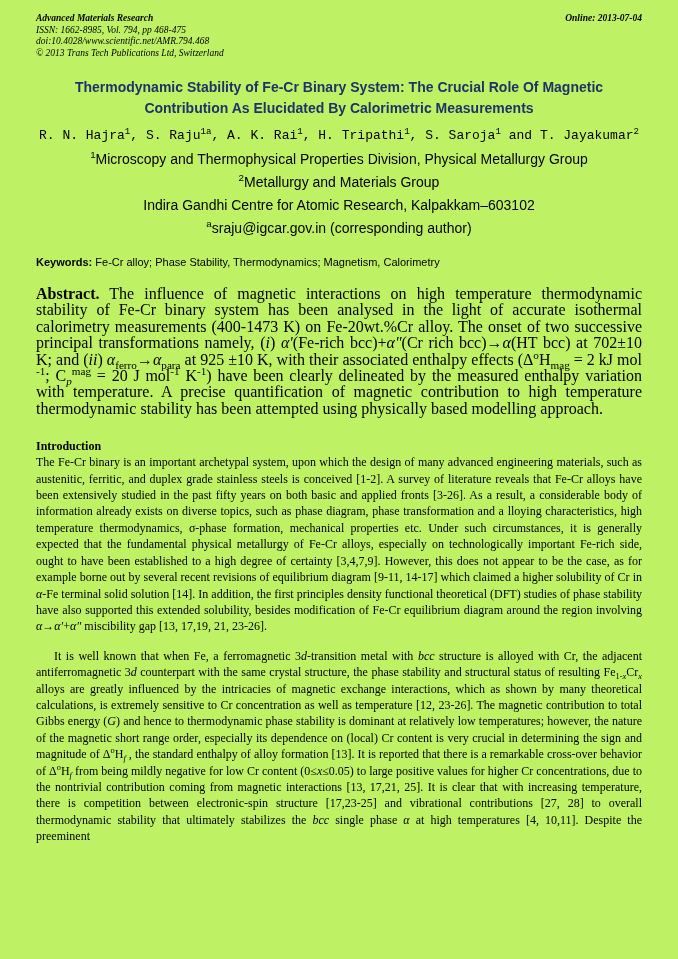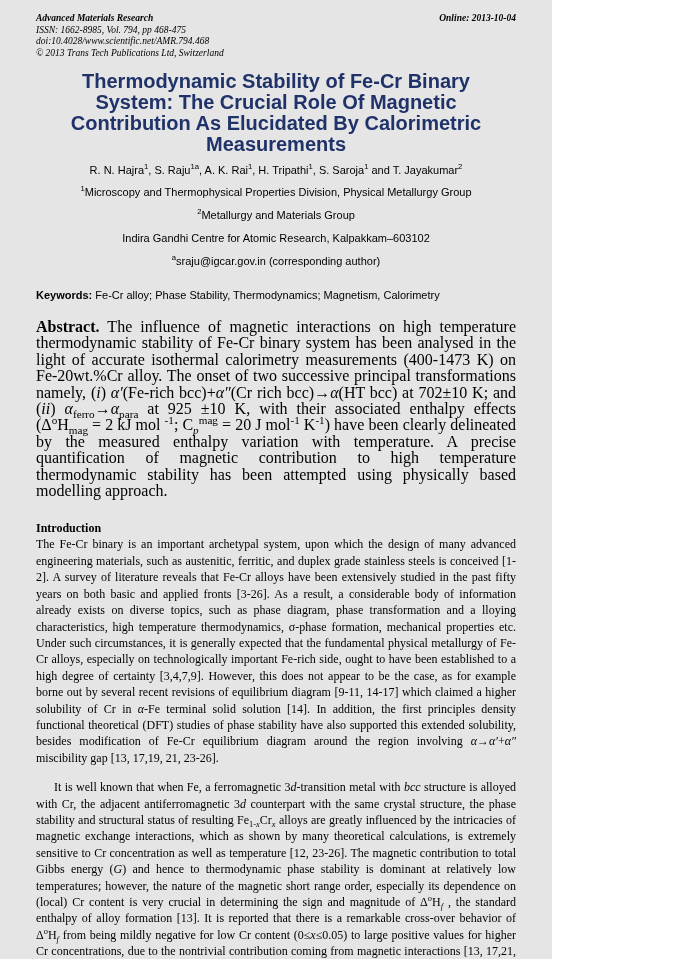--- a/index.html
+++ b/index.html
@@ -2,39 +2,39 @@
 <html><head>
 <meta charset="utf-8">
 <style>
   * { margin:0; padding:0; box-sizing:border-box; }
   html, body { background:#ffffff; }
   body {
     width:678px; height:959px; overflow:hidden;
     font-family:"Liberation Serif", serif; color:#000;
   }
   .page {
-    width:552px; height:959px; background:#e5e5e5;
+    width:678px; height:959px; background:#bef264;
     padding:13px 36px 0 36px;
   }
   .header { display:flex; justify-content:space-between; align-items:flex-start; }
   .header-left { font-style:italic; font-size:9.5px; line-height:11.5px; }
   .journal-name { font-weight:bold; }
   .header-right { font-style:italic; font-weight:bold; font-size:9.5px; white-space:nowrap; }
   .title {
     font-family:"Liberation Sans", sans-serif;
-    font-size:20px; line-height:21px; font-weight:bold;
-    text-align:center; color:#1f3269; margin:12px 6px 0 6px;
+    font-size:14px; line-height:21px; font-weight:bold;
+    text-align:center; color:#1f3269; margin:18px 6px 0 6px;
   }
   .authors {
-    font-family:Liberation Sans, sans-serif;
-    font-size:11px; text-align:center; margin-top:9px;
+    font-family:Liberation Mono, monospace;
+    font-size:13px; text-align:center; margin-top:9px;
   }
   .affil {
     font-family:"Liberation Sans", sans-serif;
-    font-size:11px; line-height:13px; text-align:center; margin-top:10px;
+    font-size:14px; line-height:13px; text-align:center; margin-top:10px;
   }
   .keywords {
     font-family:"Liberation Sans", sans-serif;
     font-size:11px; margin-top:21px;
   }
   .keywords b { font-weight:bold;text-align:center; }
   .abstract {
     font-size:16px; line-height:16.4px; text-align:justify; margin-top:18px;
   }
   .abstract b { font-weight:bold; }
@@ -48,21 +48,21 @@
 
 <div class="page">
 
   <div class="header">
     <div class="header-left">
       <div class="journal-name">Advanced Materials Research</div>
       <div>ISSN: 1662-8985, Vol. 794, pp 468-475</div>
       <div>doi:10.4028/www.scientific.net/AMR.794.468</div>
       <div>© 2013 Trans Tech Publications Ltd, Switzerland</div>
     </div>
-    <div class="header-right">Online: 2013-10-04</div>
+    <div class="header-right">Online: 2013-07-04</div>
   </div>
 
   <h1 class="title">Thermodynamic Stability of Fe-Cr Binary System: The Crucial Role Of Magnetic Contribution As Elucidated By Calorimetric Measurements</h1>
 
   <div class="authors">R. N. Hajra<sup>1</sup>, S. Raju<sup>1a</sup>, A. K. Rai<sup>1</sup>, H. Tripathi<sup>1</sup>, S. Saroja<sup>1</sup> and T. Jayakumar<sup>2</sup></div>
 
   <div class="affil"><sup>1</sup>Microscopy and Thermophysical Properties Division, Physical Metallurgy Group</div>
   <div class="affil"><sup>2</sup>Metallurgy and Materials Group</div>
   <div class="affil">Indira Gandhi Centre for Atomic Research, Kalpakkam–603102</div>
   <div class="affil"><sup>a</sup>sraju@igcar.gov.in (corresponding author)</div>

